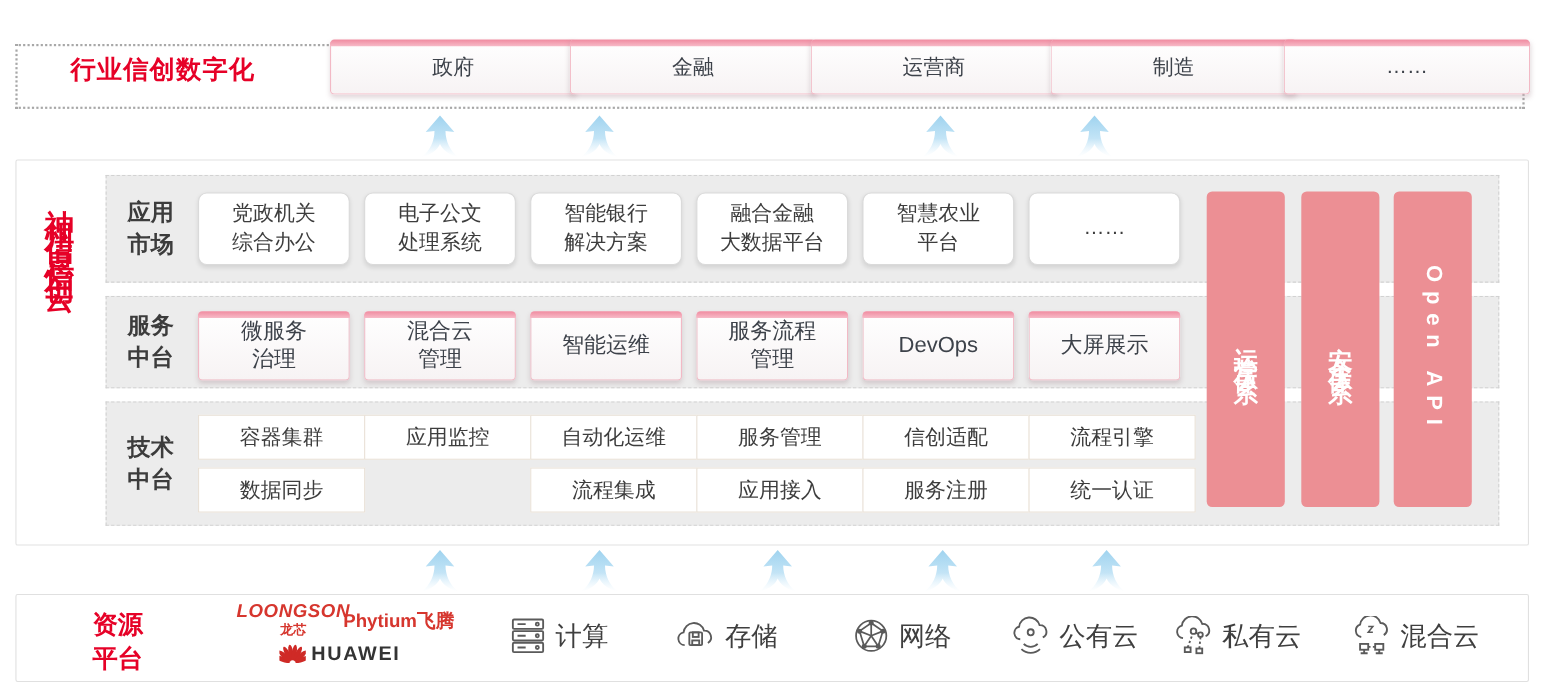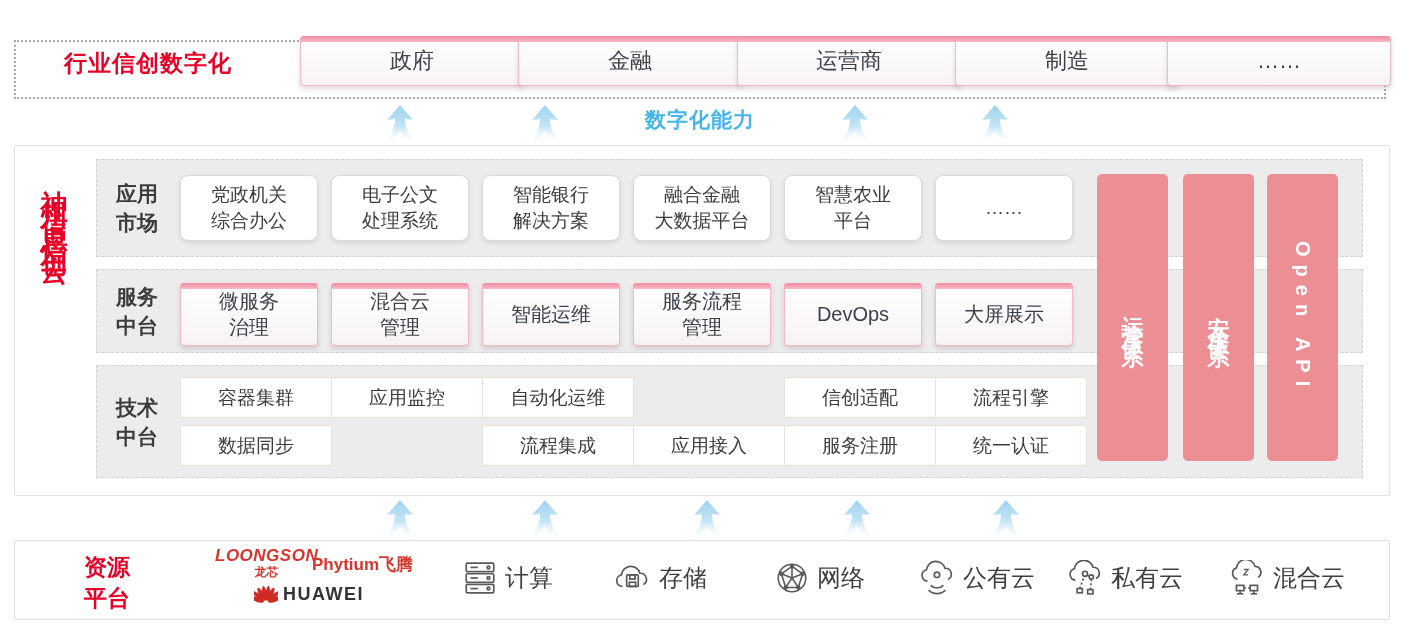--- a/index.html
+++ b/index.html
@@ -12,21 +12,21 @@
   .banner-title{position:absolute;left:64px;top:48px;font-size:23px;font-weight:bold;color:#e60127;letter-spacing:1px;}
 
   
   .pinkbox{position:absolute;box-sizing:border-box;border:1px solid #f2b9c5;border-top:none;
     border-radius:4px;background:linear-gradient(180deg,#ffffff 0%,#f7f3f4 100%);
     box-shadow:0 3px 5px rgba(150,120,130,.28);
     display:flex;align-items:center;justify-content:center;text-align:center;
     color:#3d424a;white-space:pre-line;}
   .pinkbox::before{content:"";position:absolute;top:0;left:-1px;right:-1px;height:6px;
     background:linear-gradient(180deg,#f08ba0 0%,#f7bac7 100%);border-radius:4px 4px 0 0;}
-  .sector-box{top:36px;width:224px;height:50px;font-size:22px;}
+  .sector-box{top:36px;width:224px;height:50px;font-size:19px;}
 
   
   .arrow{position:absolute;width:36px;height:40px;}
   .capability-label{position:absolute;top:106px;left:630px;width:140px;text-align:center;
     font-size:21px;font-weight:bold;color:#45b5e8;letter-spacing:1px;}
 
   
   .main-panel{position:absolute;left:14px;top:145px;width:1376px;height:351px;
     box-sizing:border-box;background:#fff;border:1px solid #e2e2e2;border-radius:2px;}
   .platform-title{position:absolute;left:36px;top:168px;height:295px;
@@ -94,21 +94,20 @@
   <div class="pinkbox sector-box" style="left:737px">运营商</div>
   <div class="pinkbox sector-box" style="left:955px">制造</div>
   <div class="pinkbox sector-box" style="left:1167px">……</div>
 
   <svg class="arrow" style="left:382px;top:104px" viewBox="0 0 36 40">
       <use href="#upArrow" fill="url(#arrowGrad)"></use>
     </svg>
   <svg class="arrow" style="left:527px;top:104px" viewBox="0 0 36 40">
       <use href="#upArrow" fill="url(#arrowGrad)"></use>
     </svg>
-  <div class="capability-label">数字化能力</div>
   <svg class="arrow" style="left:837px;top:104px" viewBox="0 0 36 40">
       <use href="#upArrow" fill="url(#arrowGrad)"></use>
     </svg>
   <svg class="arrow" style="left:977px;top:104px" viewBox="0 0 36 40">
       <use href="#upArrow" fill="url(#arrowGrad)"></use>
     </svg>
 
   <div class="main-panel"></div>
   <div class="platform-title">神州信息信创云</div>
 
@@ -139,20 +138,21 @@
 管理</div>
   <div class="pinkbox servicebox" style="left:784px;top:283px">DevOps</div>
   <div class="pinkbox servicebox" style="left:935px;top:283px">大屏展示</div>
 
   <div class="gray-row" style="top:365px;height:113px"></div>
   <div class="row-label" style="top:365px;height:113px">技术
 中台</div>
   <div class="flatbox" style="left:180px;top:377px">容器集群</div>
   <div class="flatbox" style="left:331px;top:377px">应用监控</div>
   <div class="flatbox" style="left:482px;top:377px">自动化运维</div>
+  <div class="flatbox" style="left:633px;top:377px">服务管理</div>
   <div class="flatbox" style="left:784px;top:377px">信创适配</div>
   <div class="flatbox" style="left:180px;top:425px">数据同步</div>
   <div class="flatbox" style="left:935px;top:377px">流程引擎</div>
   <div class="flatbox" style="left:482px;top:425px">流程集成</div>
   <div class="flatbox" style="left:633px;top:425px">应用接入</div>
   <div class="flatbox" style="left:784px;top:425px">服务注册</div>
   <div class="flatbox" style="left:935px;top:425px">统一认证</div>
 
   <div class="vbar" style="left:1097px">运营体系</div>
   <div class="vbar" style="left:1183px">安全体系</div>

